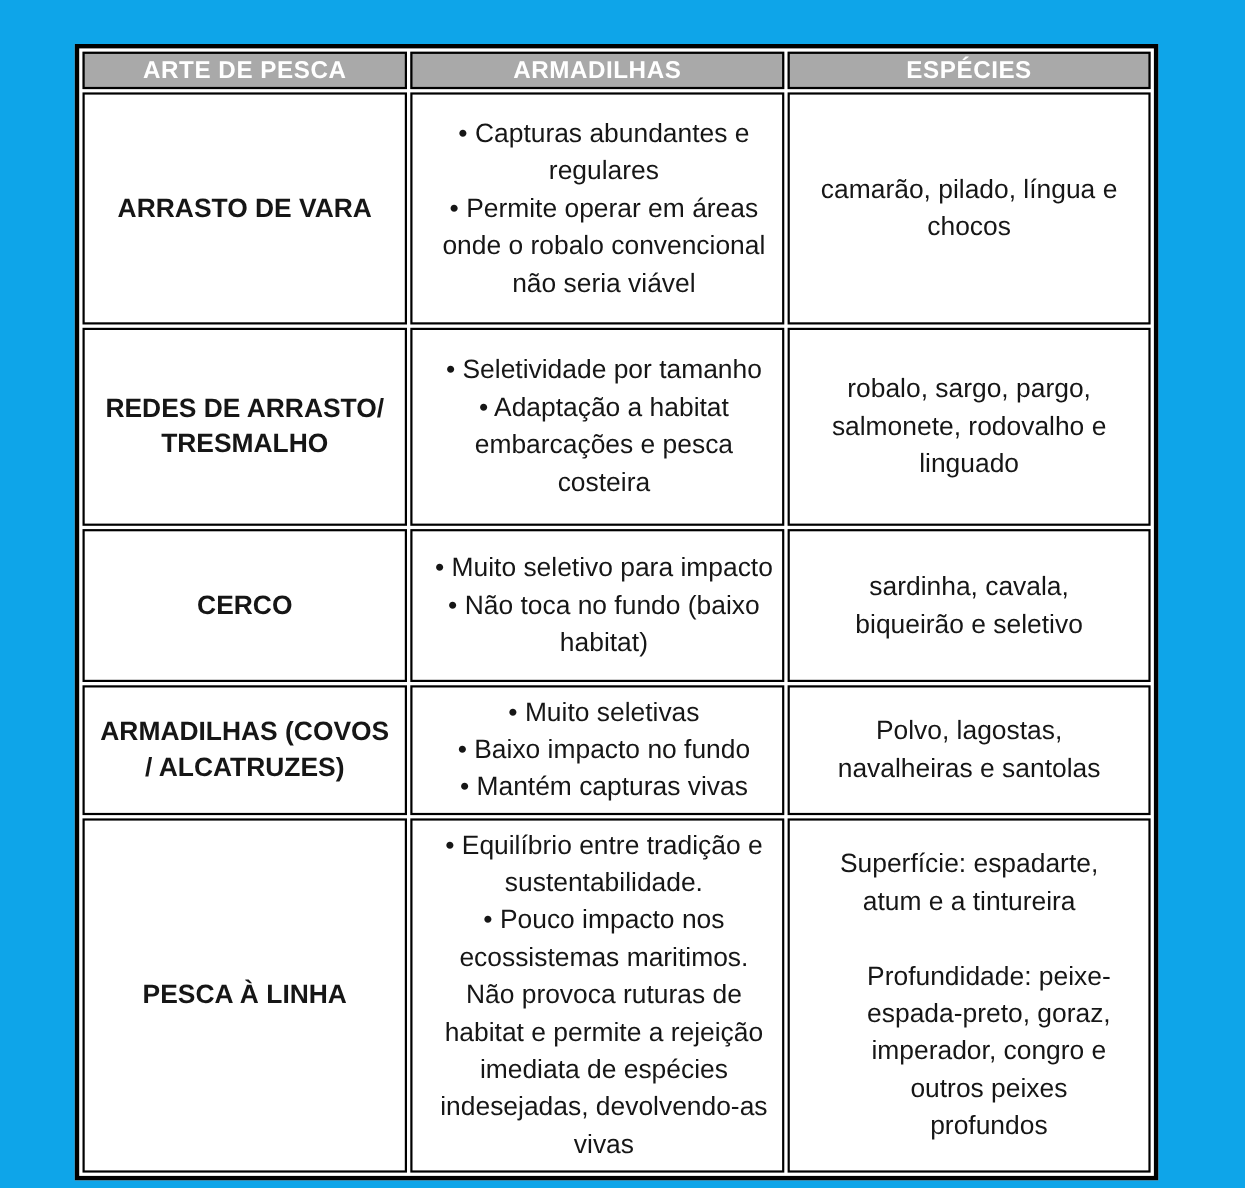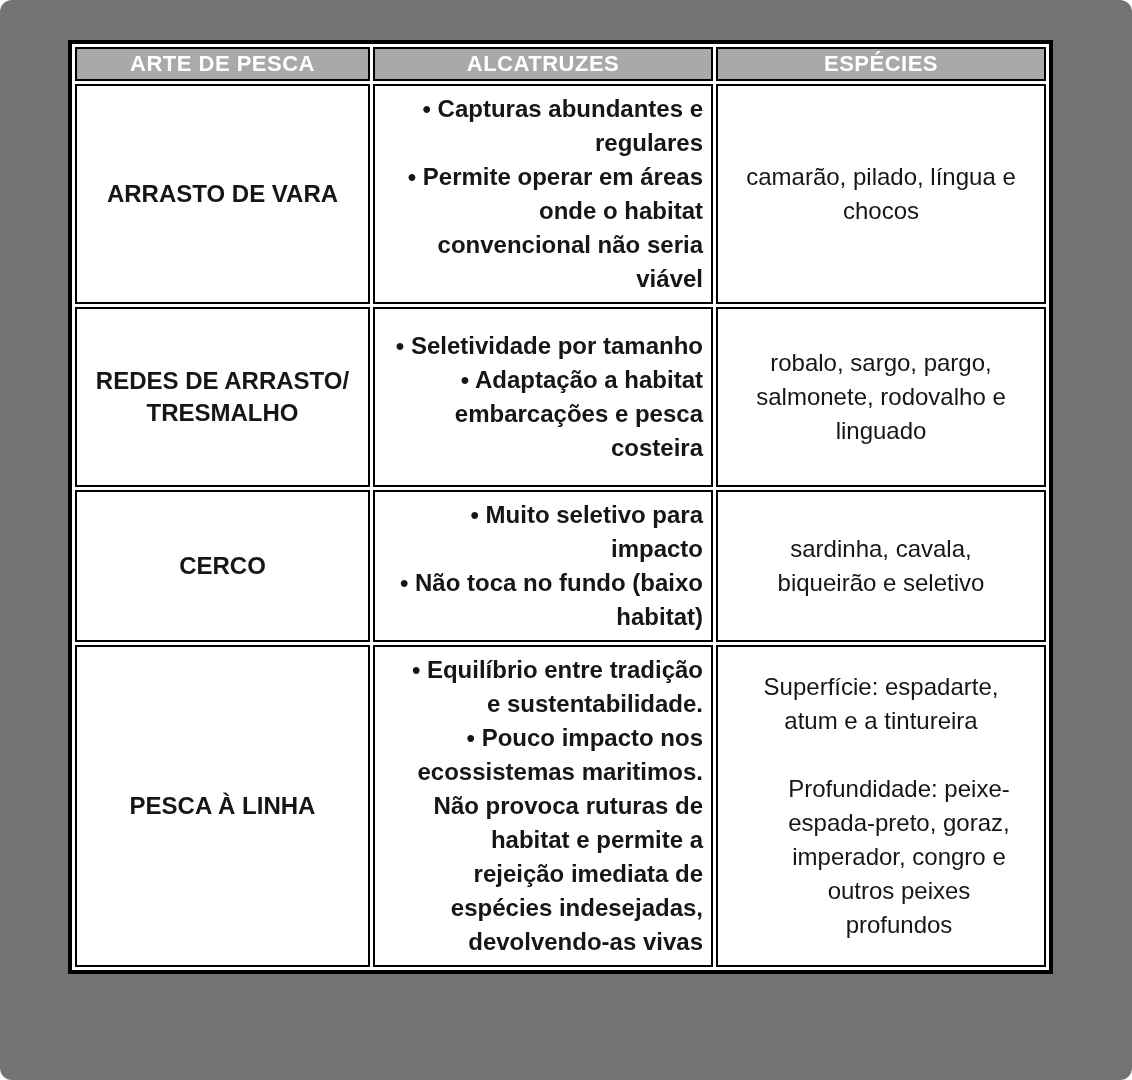--- a/index.html
+++ b/index.html
@@ -8,21 +8,21 @@
     --header-text:#ffffff;
     --text:#161616;
     --cell-bg:#ffffff;
   }
   html,body{
     margin:0;padding:0;background:#ffffff;
     width:1132px;height:1080px;
     font-family:"Liberation Sans",sans-serif;
     -webkit-font-smoothing:antialiased;
   }
-  .page{position:relative;width:1132px;height:1080px;background:#737373;overflow:hidden;border-radius:12px;}
+  .page{position:relative;width:1132px;height:1080px;background:#0ea5e9;overflow:hidden;}
   .table-wrap{position:absolute;left:68px;top:40px;}
   table.fish-table{
     border-collapse:separate;
     border-spacing:3px;
     border:4px solid var(--border);
     background:var(--cell-bg);
     table-layout:fixed;
   }
   col.c1{width:295px;}
   col.c2{width:340px;}
@@ -49,23 +49,22 @@
     line-height:34px;
   }
   td.method{
     text-align:center;
     font-weight:bold;
     padding:4px 14px;
     line-height:32px;
     white-space:pre-line;
   }
   td.adv{
-    text-align:right;
+    text-align:center;
     padding:6px 8px 6px 20px;
-    font-weight:bold;
   }
   td.spec{
     text-align:center;
     padding:6px 24px;
   }
   .advantage-item{margin:0;}
   .species-par + .species-par{margin-top:34px;margin-left:36px;}
   
   tbody tr:nth-child(1) td{height:195px;}
   tbody tr:nth-child(2) td{height:164px;}
@@ -80,30 +79,30 @@
   <div class="table-wrap">
     <table class="fish-table">
       <colgroup>
         <col class="c1">
           <col class="c2">
           <col class="c3">
       </colgroup>
       <thead>
         <tr>
           <th>ARTE DE PESCA</th>
-          <th>ALCATRUZES</th>
+          <th>ARMADILHAS</th>
           <th>ESPÉCIES</th>
         </tr>
       </thead>
       <tbody id="rows">
   <tr>
     <td class="method">ARRASTO DE VARA</td>
     <td class="adv">
               <div class="advantage-item">• Capturas abundantes e regulares</div>
-              <div class="advantage-item">• Permite operar em áreas onde o habitat convencional não seria viável</div>
+              <div class="advantage-item">• Permite operar em áreas onde o robalo convencional não seria viável</div>
             </td>
     <td class="spec">
               <div class="species-par">camarão, pilado, língua e chocos</div>
             </td>
   </tr>
 
   <tr>
     <td class="method">REDES DE ARRASTO/
 TRESMALHO</td>
     <td class="adv">
@@ -119,20 +118,32 @@
     <td class="method">CERCO</td>
     <td class="adv">
               <div class="advantage-item">• Muito seletivo para impacto</div>
               <div class="advantage-item">• Não toca no fundo (baixo habitat)</div>
             </td>
     <td class="spec">
               <div class="species-par">sardinha, cavala, biqueirão e seletivo</div>
             </td>
   </tr>
 
+  <tr>
+    <td class="method">ARMADILHAS (COVOS
+/ ALCATRUZES)</td>
+    <td class="adv">
+              <div class="advantage-item">• Muito seletivas</div>
+              <div class="advantage-item">• Baixo impacto no fundo</div>
+              <div class="advantage-item">• Mantém capturas vivas</div>
+            </td>
+    <td class="spec">
+              <div class="species-par">Polvo, lagostas, navalheiras e santolas</div>
+            </td>
+  </tr>
 
   <tr>
     <td class="method">PESCA À LINHA</td>
     <td class="adv">
               <div class="advantage-item">• Equilíbrio entre tradição e sustentabilidade.</div>
               <div class="advantage-item">• Pouco impacto nos ecossistemas maritimos. Não provoca ruturas de habitat e permite a rejeição imediata de espécies indesejadas, devolvendo-as vivas</div>
             </td>
     <td class="spec">
               <div class="species-par">Superfície: espadarte, atum e a tintureira</div>
               <div class="species-par">Profundidade: peixe-espada-preto, goraz, imperador, congro e outros peixes profundos</div>

